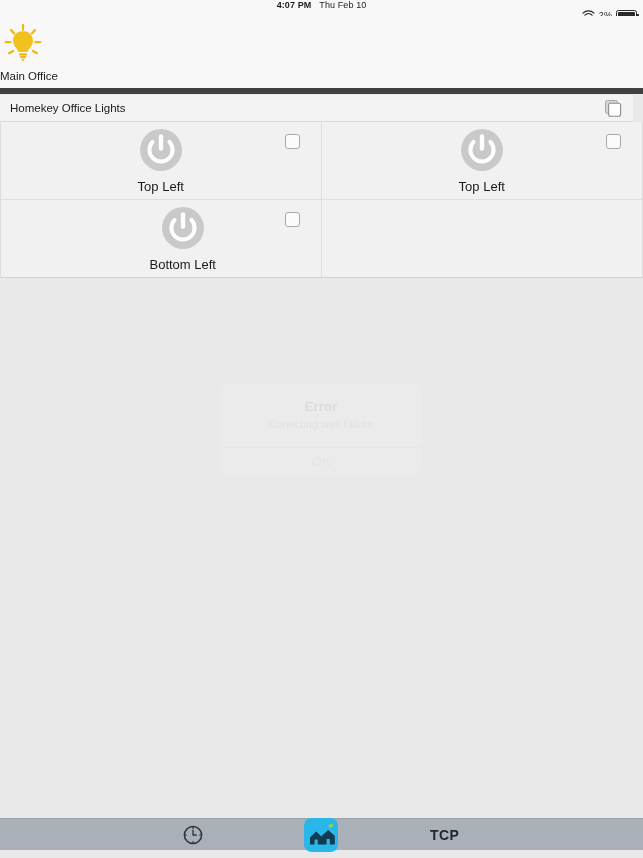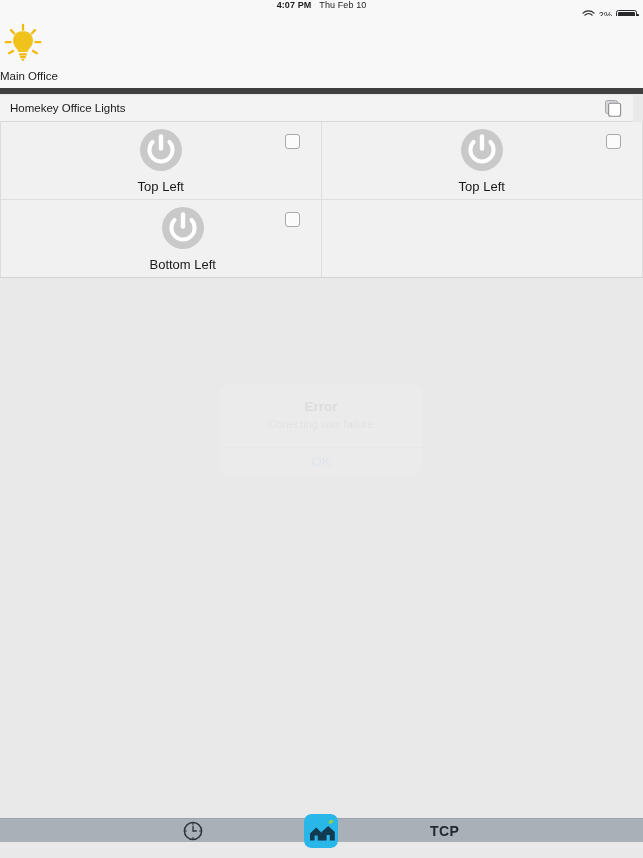--- a/index.html
+++ b/index.html
@@ -136,21 +136,21 @@
   }
   .alert-ok {
     width: 100%; flex: 1;
     display: flex; align-items: center; justify-content: center;
     font-size: 13.5px; color: #d9e2ee;
   }
 
   
   .toolbar {
     position: absolute; left: 0; top: 818px;
-    width: 643px; height: 24px;
+    width: 643px; height: 32px;
     background: #aab0b8;
     border-top: 1px solid #9aa1aa;
     display: flex; align-items: center;
   }
   .tb-slot { display: flex; align-items: center; justify-content: center; }
   .tb-clock { position: absolute; left: 178px; width: 30px; height: 30px; }
   .tb-home  { position: absolute; left: 304px; width: 34px; height: 34px; }
   .tb-tcp {
     position: absolute; left: 430px;
     font-size: 14px; font-weight: 700; color: #23282e;

